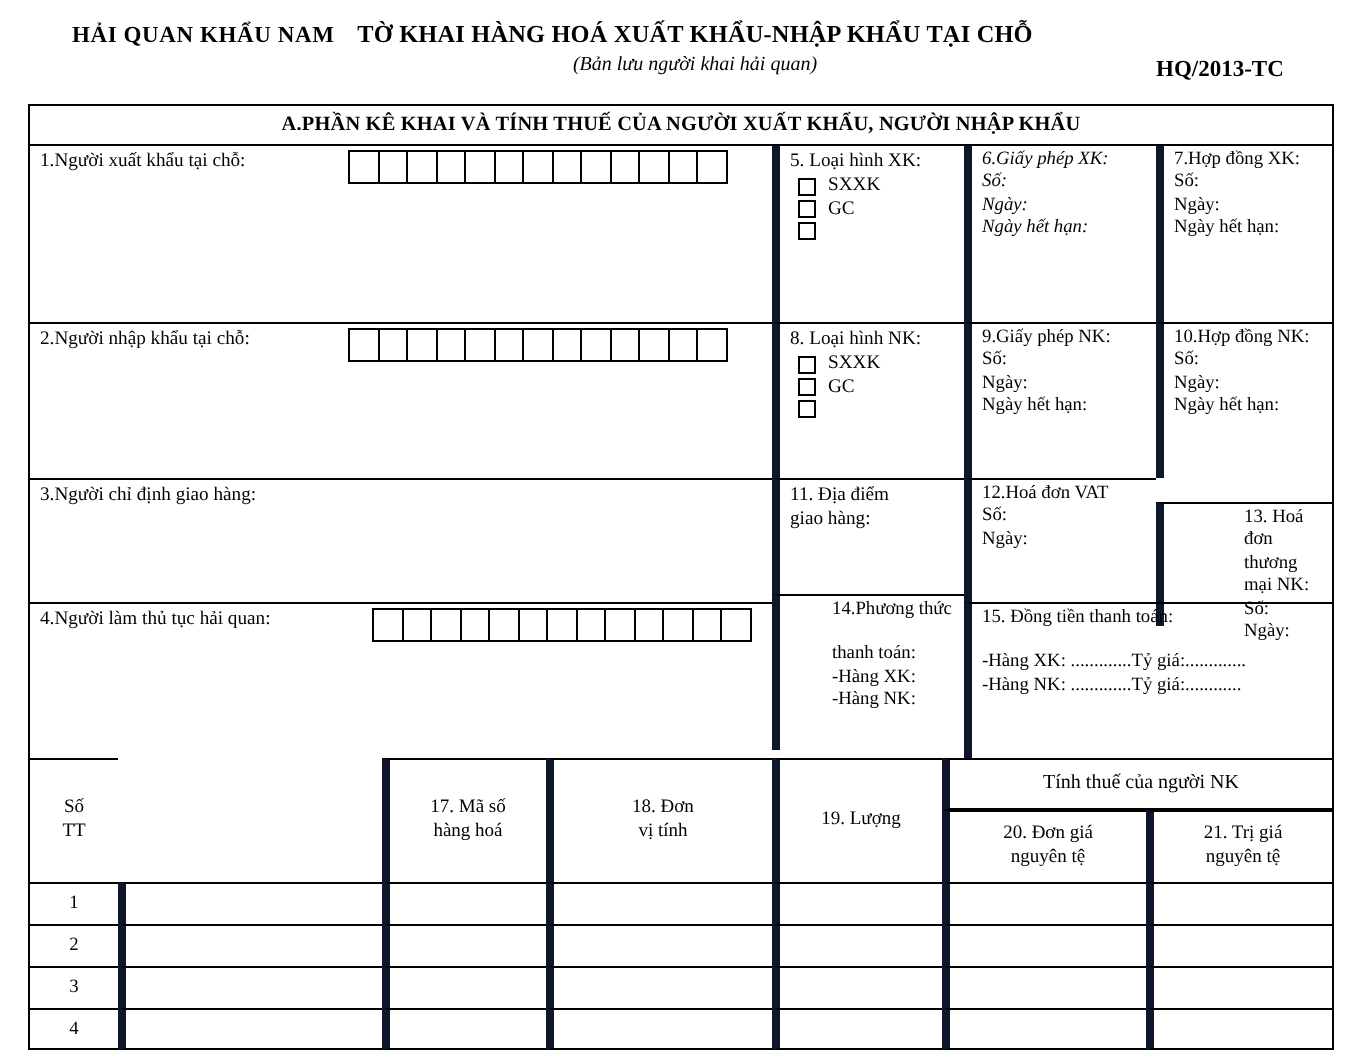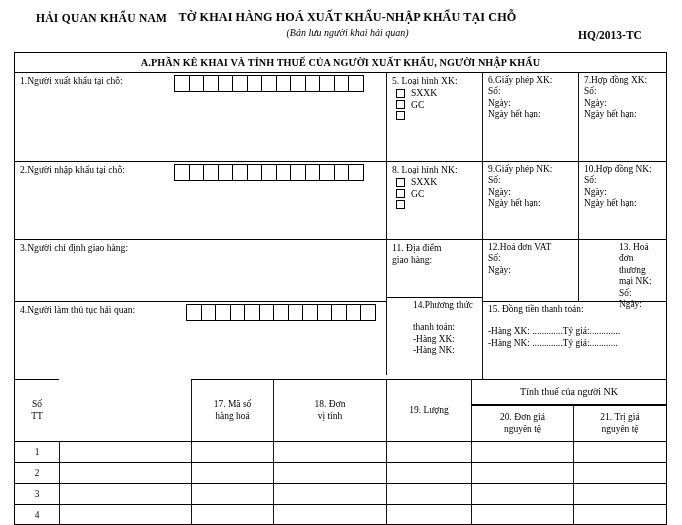--- a/index.html
+++ b/index.html
@@ -30,21 +30,21 @@
   
   .frame{
     position:absolute;left:14px;top:52px;
     width:653px;height:473px;
     border:1.6px solid #000;
     box-sizing:border-box;
   }
 
   
   .cell{position:absolute;box-sizing:border-box;}
-  .bl{border-left:1px solid #0f172a;}
+  .bl{border-left:4px solid #0f172a;}
   .bt{border-top:1px solid #000;}
   .bb{border-bottom:1px solid #000;}
 
   .pad{padding:2px 4px 0 5px;}
   .t{font-size:9.6px;line-height:11.6px;}
 
   
   .banner{
     position:absolute;left:0;top:0;width:100%;height:20px;
     display:flex;align-items:center;justify-content:center;
@@ -133,21 +133,21 @@
           <span class="ck"></span>
           <span class="cklab">GC</span>
         </div>
         <div class="ckrow">
           <span class="ck"></span>
           <span class="cklab"></span>
         </div>
       </div>
     </div>
 
-    <div class="cell pad bl lines" style="left:467px;top:20px;width:96px;height:88px;">
+    <div class="cell pad bl lines" style="left:467px;top:20px;width:96px;height:88px;font-style:italic;">
       <div class="t">6.Giấy phép XK:</div>
       <div>Số:</div>
       <div>Ngày:</div>
       <div>Ngày hết hạn:</div>
     </div>
 
     <div class="cell pad bl lines" style="left:563px;top:20px;width:88px;height:88px;">
       <div class="t">7.Hợp đồng XK:</div>
       <div>Số:</div>
       <div>Ngày:</div>
@@ -214,21 +214,21 @@
       <div class="t">11. Địa điểm</div>
       <div class="t">giao hàng:</div>
     </div>
 
     <div class="cell pad bl bt lines" style="left:467px;top:186px;width:96px;height:62px;">
       <div class="t">12.Hoá đơn VAT</div>
       <div>Số:</div>
       <div>Ngày:</div>
     </div>
 
-    <div class="cell pad bl bt lines" style="left:563px;top:186px;width:88px;height:62px;padding-left:40px;">
+    <div class="cell pad bl bt lines" style="left:563px;top:198px;width:88px;height:62px;padding-left:40px;">
       <div class="t">13. Hoá đơn</div>
       <div class="t">thương mại NK:</div>
       <div>Số:</div>
       <div>Ngày:</div>
     </div>
 
     <div class="cell pad bt" style="left:0;top:248px;width:371px;height:78px;">
       <div class="t">4.Người làm thủ tục hải quan:</div>
       <div class="codeboxes" style="left:172px;top:2px;">
         <span></span>

